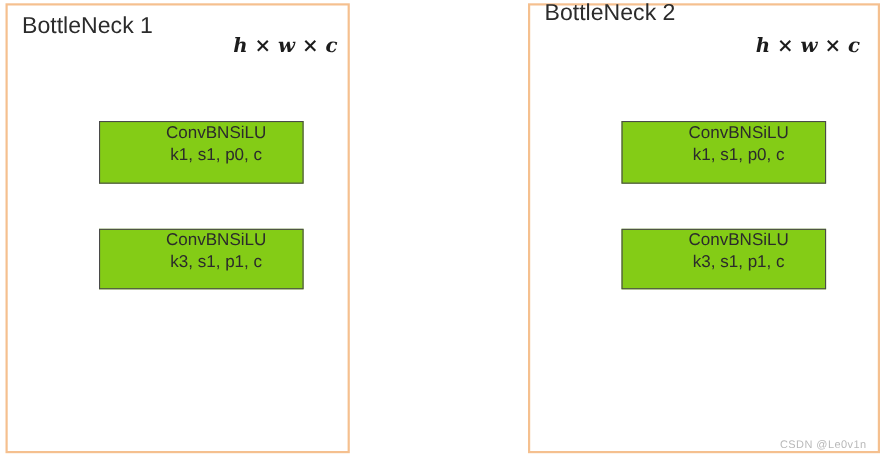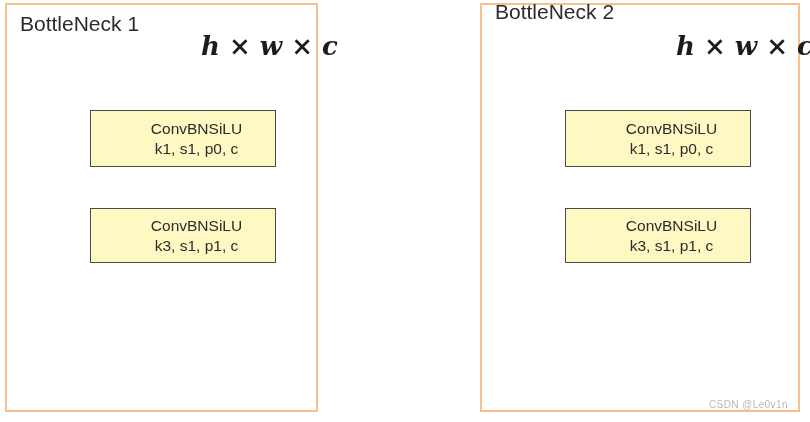--- a/index.html
+++ b/index.html
@@ -38,36 +38,36 @@
     letter-spacing: 0px;
   }
   #title-left  { left: 20px;  top: 12px; }
   #title-right { left: 495px; top: 0; text-align: right; }
 
   .dim-label {
     position: absolute;
     font-family: "DejaVu Serif", serif;
     font-style: italic;
     font-weight: bold;
-    font-size: 26px;
+    font-size: 18px;
     color: #1c1c1c;
     white-space: nowrap;
+    margin-left: 11px;
   }
   #dim-left  { left: 201px; top: 31px; }
   #dim-right { left: 676px; top: 31px; }
 
   .op-box {
     position: absolute;
     border: 1.4px solid #4a4a4a;
-    background: #fef9c3;
+    background: #84cc16;
     box-sizing: border-box;
     display: flex;
     flex-direction: column;
     align-items: center;
-    justify-content: center;
     line-height: 1.28;
     padding-left: 27px;
   }
   .op-box .op-line {
     font-size: 15.5px;
     color: #2b2b2b;
     white-space: nowrap;
     font-family: "Liberation Sans", sans-serif;
   }
 

